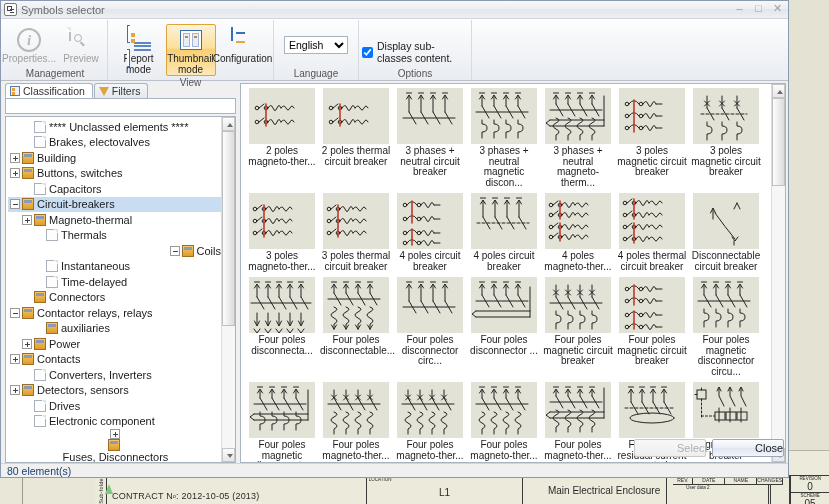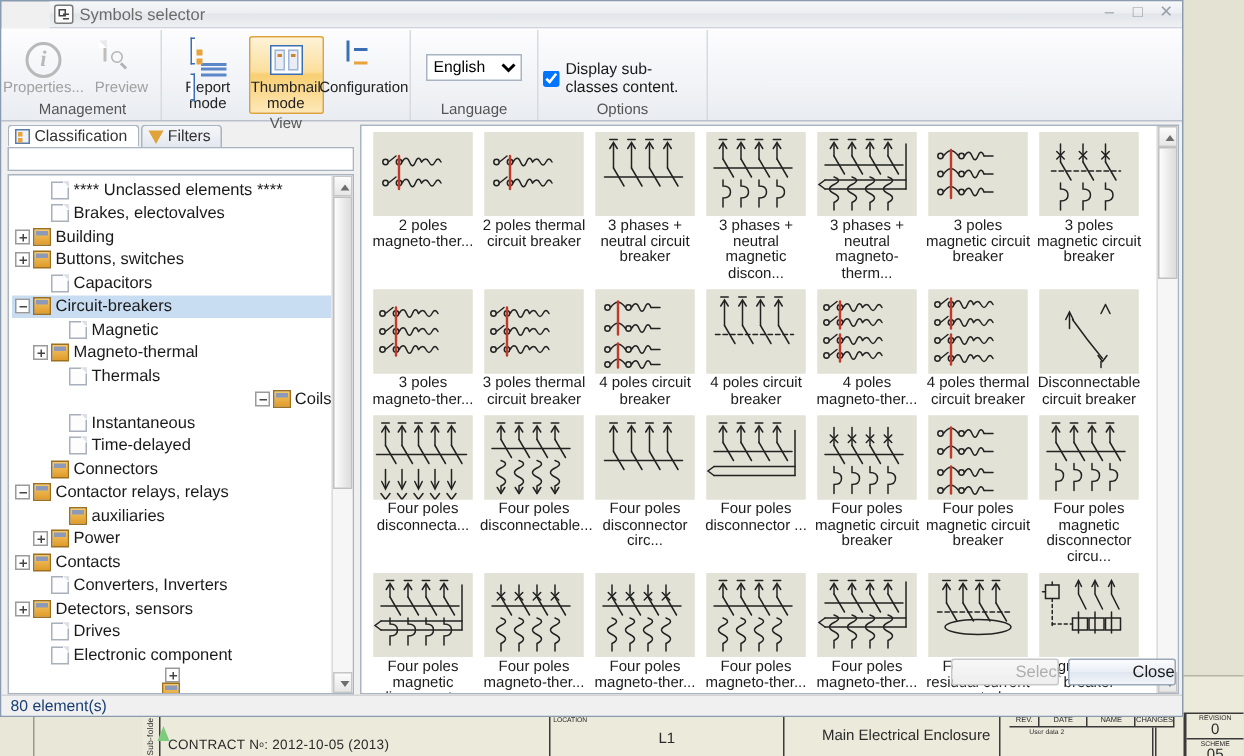--- a/index.html
+++ b/index.html
@@ -30,21 +30,20 @@
     background: #f0f0f0;
     border: 1px solid #8a9bb0;
     display: flex; flex-direction: column;
   }
   #titlebar {
     height: 18px;
     background: linear-gradient(to bottom,#f6f7f9 0%,#eceef2 45%,#e2e5ea 50%,#eef0f3 100%);
     border-bottom: 1px solid #cfd4dc;
     display:flex; align-items:center; padding-left:3px;
     position:relative;
-    margin-left:32px;
   }
   #title-icon {
     width:13px;height:13px;margin-right:4px;
     border:1px solid #7a7a7a;border-radius:2px;background:#fbfbfb;
     position:relative; flex:none;
   }
   #title-icon:before{content:"";position:absolute;left:2px;top:2px;width:3px;height:3px;border:1px solid #444;}
   #title-icon:after{content:"";position:absolute;right:2px;bottom:2px;width:4px;height:1px;background:#444;box-shadow:0 -3px 0 #444;}
   #title-text { font-size:11px; color:#6b6b6b; }
   .win-btns { position:absolute; right:4px; top:1px; display:flex; gap:6px; }
@@ -375,25 +374,20 @@
             <div class="tnode" style="padding-left: 14px;">
               <span class="expander"></span>
               <span class="tico doc"></span>
               <span>Capacitors</span>
             </div>
             <div class="tnode sel" style="padding-left: 2px;">
               <span class="expander has"></span>
               <span class="tico folder"></span>
               <span>Circuit-breakers</span>
             </div>
-            <div class="tnode" style="padding-left: 26px;">
-              <span class="expander"></span>
-              <span class="tico doc"></span>
-              <span>Magnetic</span>
-            </div>
             <div class="tnode" style="padding-left: 14px;">
               <span class="expander has plus"></span>
               <span class="tico folder"></span>
               <span>Magneto-thermal</span>
             </div>
             <div class="tnode" style="padding-left: 26px;">
               <span class="expander"></span>
               <span class="tico doc"></span>
               <span>Thermals</span>
             </div>

